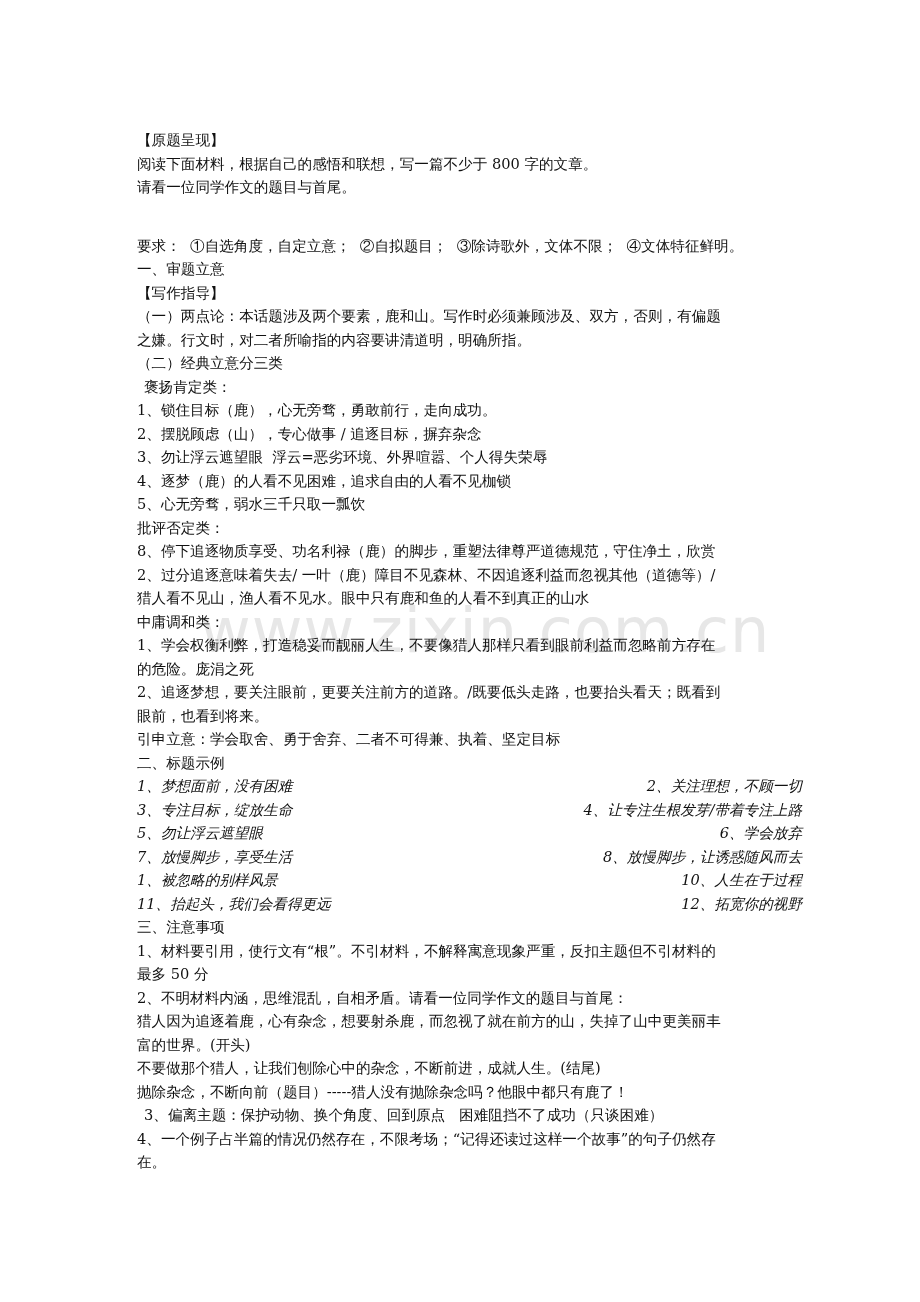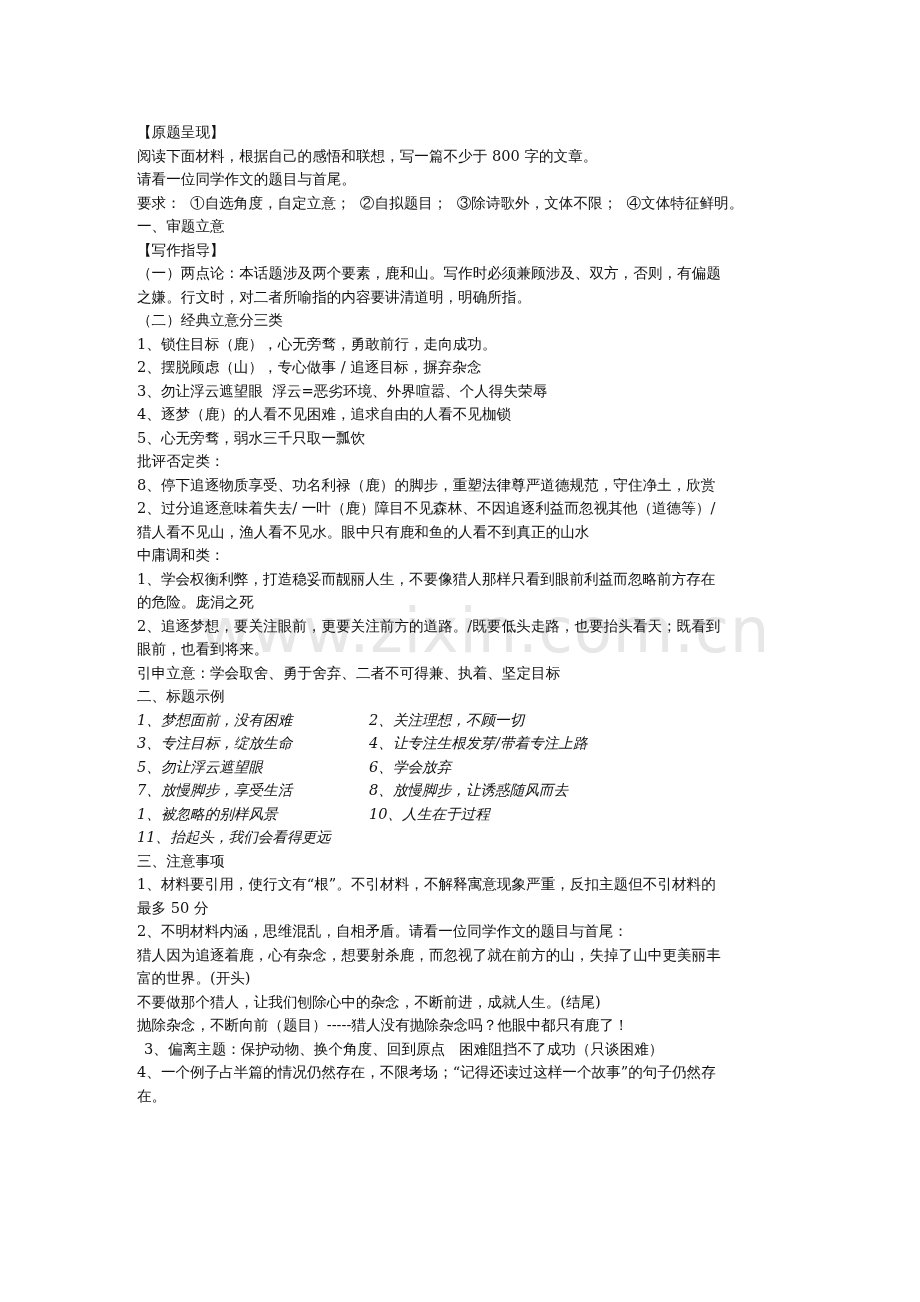--- a/index.html
+++ b/index.html
@@ -11,39 +11,39 @@
     width: 920px;
     height: 1302px;
     position: relative;
     overflow: hidden;
     font-family: "DejaVu Serif", "Liberation Serif", serif;
     color: #111111;
   }
   .page {
     position: absolute;
     left: 137px;
-    top: 120px;
+    top: 128px;
     width: 665px;
     font-size: 14.6px;
     line-height: 23.5px;
     letter-spacing: 0px;
   }
   .line {
     white-space: nowrap;
     height: 23.5px;
   }
   .indent-one { padding-left: 7px; }
   .title-row {
     display: flex;
     white-space: nowrap;
     height: 23.5px;
     font-style: italic;
   }
   .title-row .col-a { width: 232px; }
-  .title-row .col-b { flex: 1; }
+  .title-row .col-b { flex: 1; text-align: right; }
   .watermark {
     position: absolute;
     left: 200px;
     top: 596px;
     width: 520px;
     font-family: "DejaVu Sans", "Liberation Sans", sans-serif;
     font-size: 62px;
     line-height: 70px;
     color: #e7e7e7;
     letter-spacing: 1px;
@@ -56,29 +56,30 @@
 </head>
 <body>
 
 <div class="watermark">www.zixin.com.cn</div>
 
 <div class="page">
 
   <div class="line">【原题呈现】</div>
   <div class="line">阅读下面材料，根据自己的感悟和联想，写一篇不少于 800 字的文章。</div>
   <div class="line">请看一位同学作文的题目与首尾。</div>
-  <div class="line" style="white-space:pre;">要求：  ①自选角度，自定立意；  ②自拟题目；  ③除诗歌外，文体不限；  ④文体特征鲜明。</div>
+  <div class="line" style="white-space:pre;margin-top:35px;">要求：  ①自选角度，自定立意；  ②自拟题目；  ③除诗歌外，文体不限；  ④文体特征鲜明。</div>
 
   <div class="line">一、审题立意</div>
 
   <div class="line">【写作指导】</div>
   <div class="line">（一）两点论：本话题涉及两个要素，鹿和山。写作时必须兼顾涉及、双方，否则，有偏题</div>
   <div class="line">之嫌。行文时，对二者所喻指的内容要讲清道明，明确所指。</div>
   <div class="line">（二）经典立意分三类</div>
 
+  <div class="line indent-one">褒扬肯定类：</div>
   <div class="line">1、锁住目标（鹿），心无旁骛，勇敢前行，走向成功。</div>
   <div class="line">2、摆脱顾虑（山），专心做事 / 追逐目标，摒弃杂念</div>
   <div class="line" style="white-space:pre;">3、勿让浮云遮望眼  浮云=恶劣环境、外界喧嚣、个人得失荣辱</div>
   <div class="line">4、逐梦（鹿）的人看不见困难，追求自由的人看不见枷锁</div>
   <div class="line">5、心无旁骛，弱水三千只取一瓢饮</div>
 
   <div class="line">批评否定类：</div>
   <div class="line">8、停下追逐物质享受、功名利禄（鹿）的脚步，重塑法律尊严道德规范，守住净土，欣赏</div>
   <div class="line">2、过分追逐意味着失去/ 一叶（鹿）障目不见森林、不因追逐利益而忽视其他（道德等）/</div>
   <div class="line">猎人看不见山，渔人看不见水。眼中只有鹿和鱼的人看不到真正的山水</div>
@@ -107,20 +108,21 @@
   <div class="title-row">
     <span class="col-a">7、放慢脚步，享受生活</span>
     <span class="col-b">8、放慢脚步，让诱惑随风而去</span>
   </div>
   <div class="title-row">
     <span class="col-a">1、被忽略的别样风景</span>
     <span class="col-b">10、人生在于过程</span>
   </div>
   <div class="title-row">
     <span class="col-a">11、抬起头，我们会看得更远</span>
+    <span class="col-b">12、拓宽你的视野</span>
   </div>
 
   <div class="line">三、注意事项</div>
   <div class="line">1、材料要引用，使行文有“根”。不引材料，不解释寓意现象严重，反扣主题但不引材料的</div>
   <div class="line">最多 50 分</div>
   <div class="line">2、不明材料内涵，思维混乱，自相矛盾。请看一位同学作文的题目与首尾：</div>
   <div class="line">猎人因为追逐着鹿，心有杂念，想要射杀鹿，而忽视了就在前方的山，失掉了山中更美丽丰</div>
   <div class="line">富的世界。(开头)</div>
   <div class="line">不要做那个猎人，让我们刨除心中的杂念，不断前进，成就人生。(结尾)</div>
   <div class="line">抛除杂念，不断向前（题目）-----猎人没有抛除杂念吗？他眼中都只有鹿了！</div>

